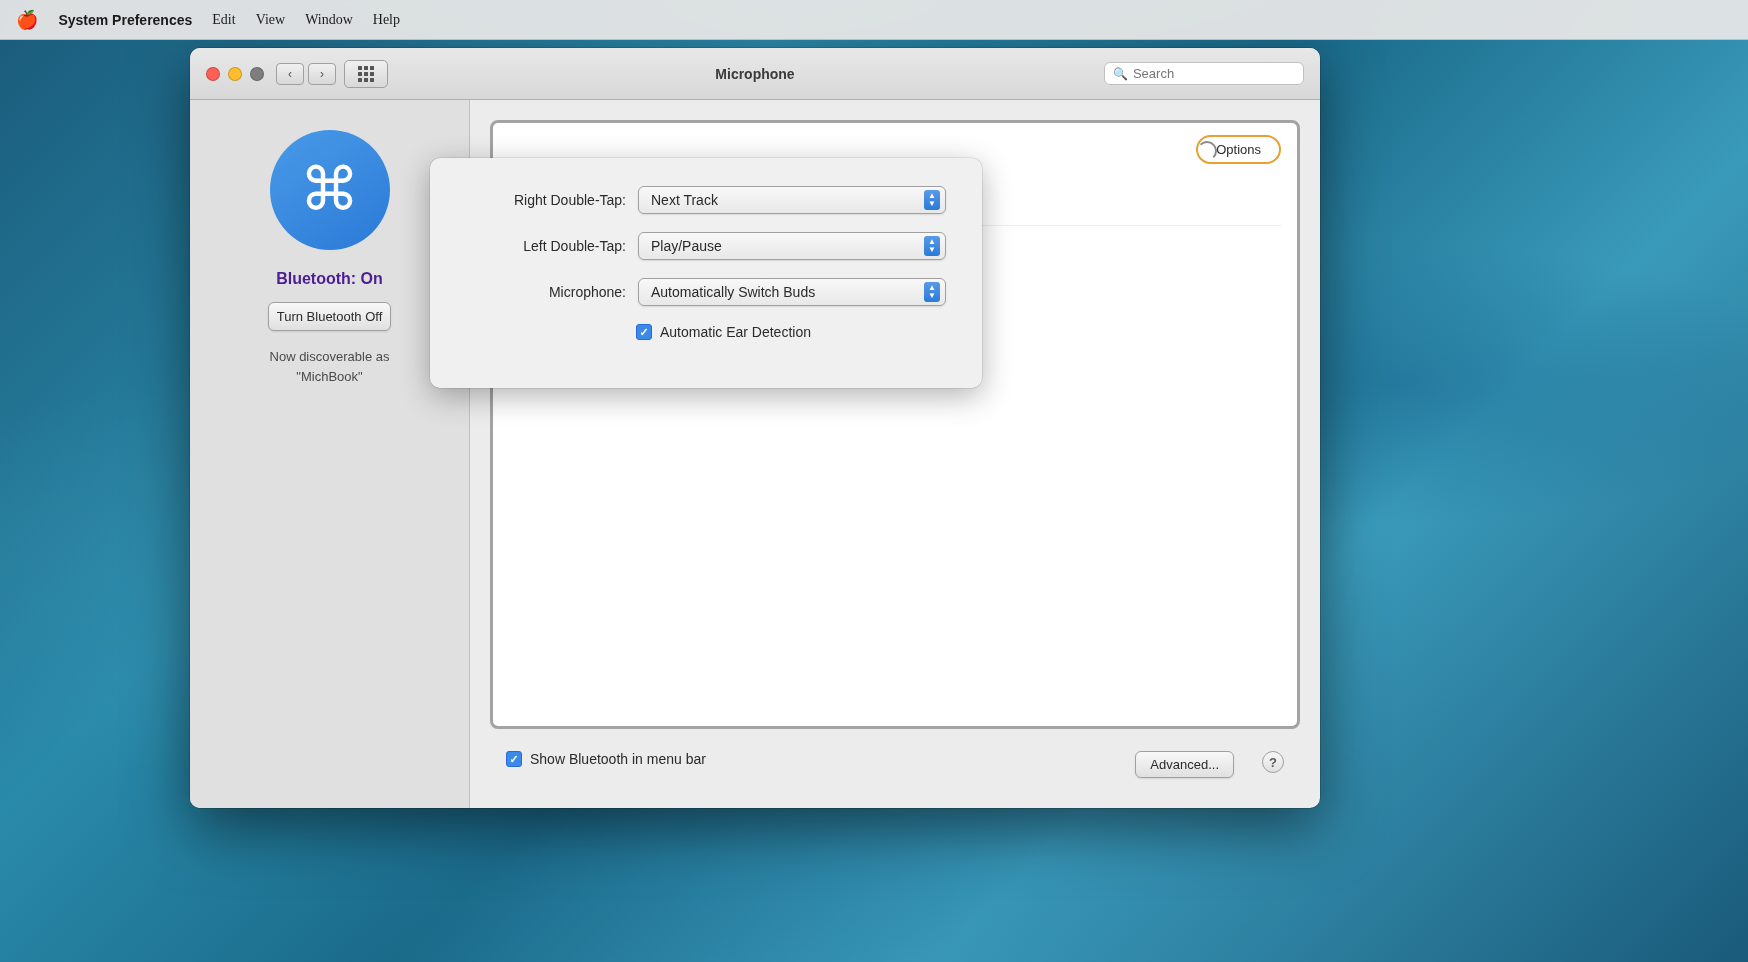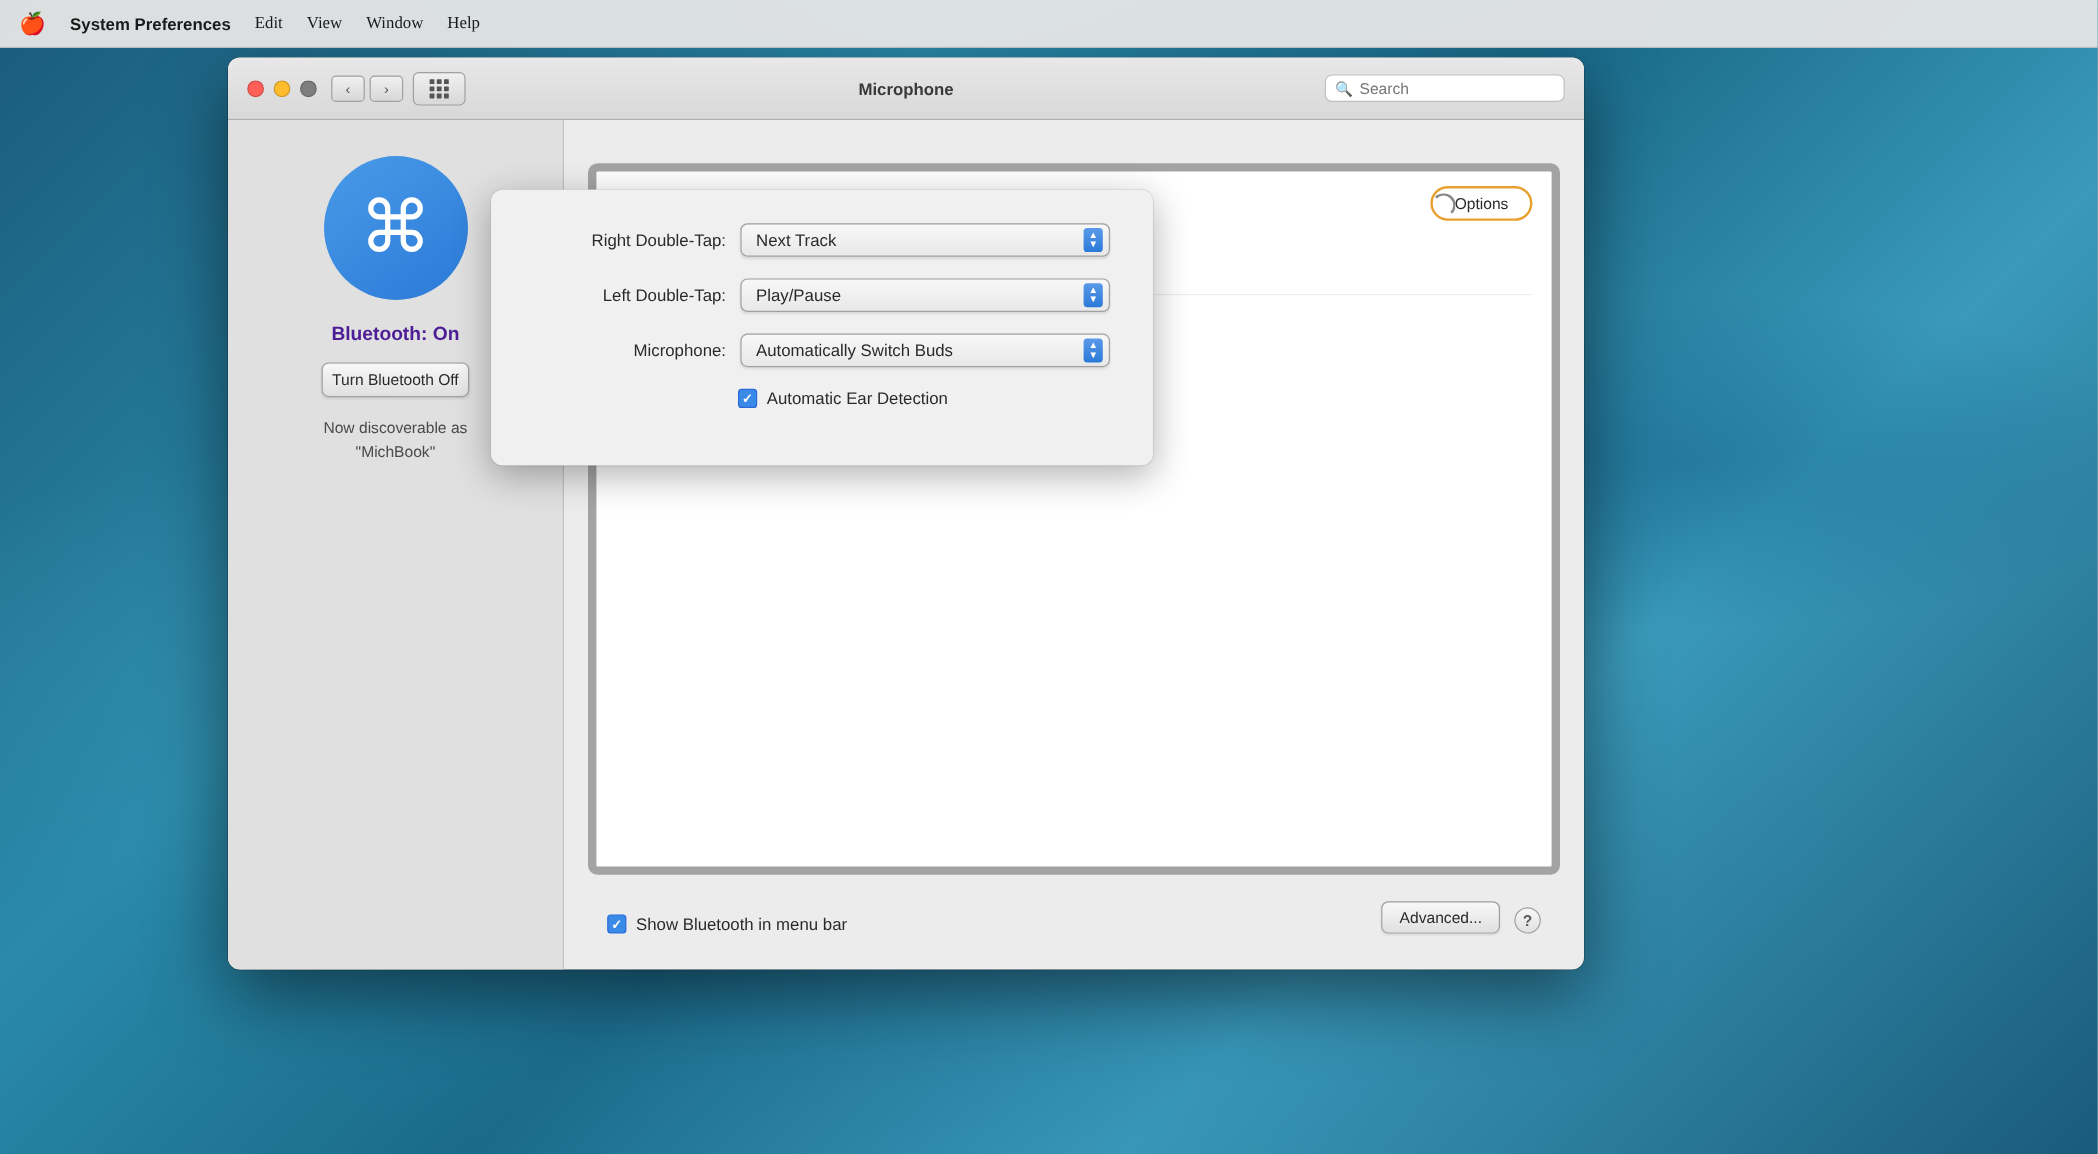--- a/index.html
+++ b/index.html
@@ -245,24 +245,23 @@
       display: flex;
       flex-direction: column;
       padding: 20px;
       gap: 12px;
     }
 
     .devices-area {
       flex: 1;
       background: white;
       border-radius: 8px;
-      border: 7px solid #a3a3a3;
+      border: 3px solid #a3a3a3;
       overflow: hidden;
       position: relative;
-      margin-top: 16px;
     }
 
     
     .options-area {
       display: flex;
       justify-content: flex-end;
       align-items: flex-start;
       padding: 12px 16px 0;
       position: absolute;
       top: 0;
@@ -332,23 +331,23 @@
       color: #2a2a2a;
     }
     .device-status {
       font-size: 12px;
       color: #888;
     }
 
     
     .bottom-bar {
       display: flex;
-      align-items: flex-end;
+      align-items: flex-start;
       padding: 10px 16px;
-      gap: 12px;
+      gap: 28px;
     }
     .checkbox-label {
       display: flex;
       align-items: center;
       gap: 8px;
       font-size: 14px;
       color: #2a2a2a;
       cursor: pointer;
     }
     .checkbox-checked {
@@ -392,21 +391,21 @@
       font-size: 13px;
       color: #5a5a5a;
       cursor: pointer;
       font-weight: 600;
     }
 
     
     .options-popover {
       position: absolute;
       top: 110px;
-      left: 219px;
+      left: 240px;
       width: 552px;
       background: #f0f0f0;
       border-radius: 10px;
       box-shadow: 0 8px 30px rgba(0,0,0,0.3), 0 0 0 0.5px rgba(0,0,0,0.15);
       padding: 28px 36px 28px;
       z-index: 50;
     }
 
     .popover-row {
       display: flex;

